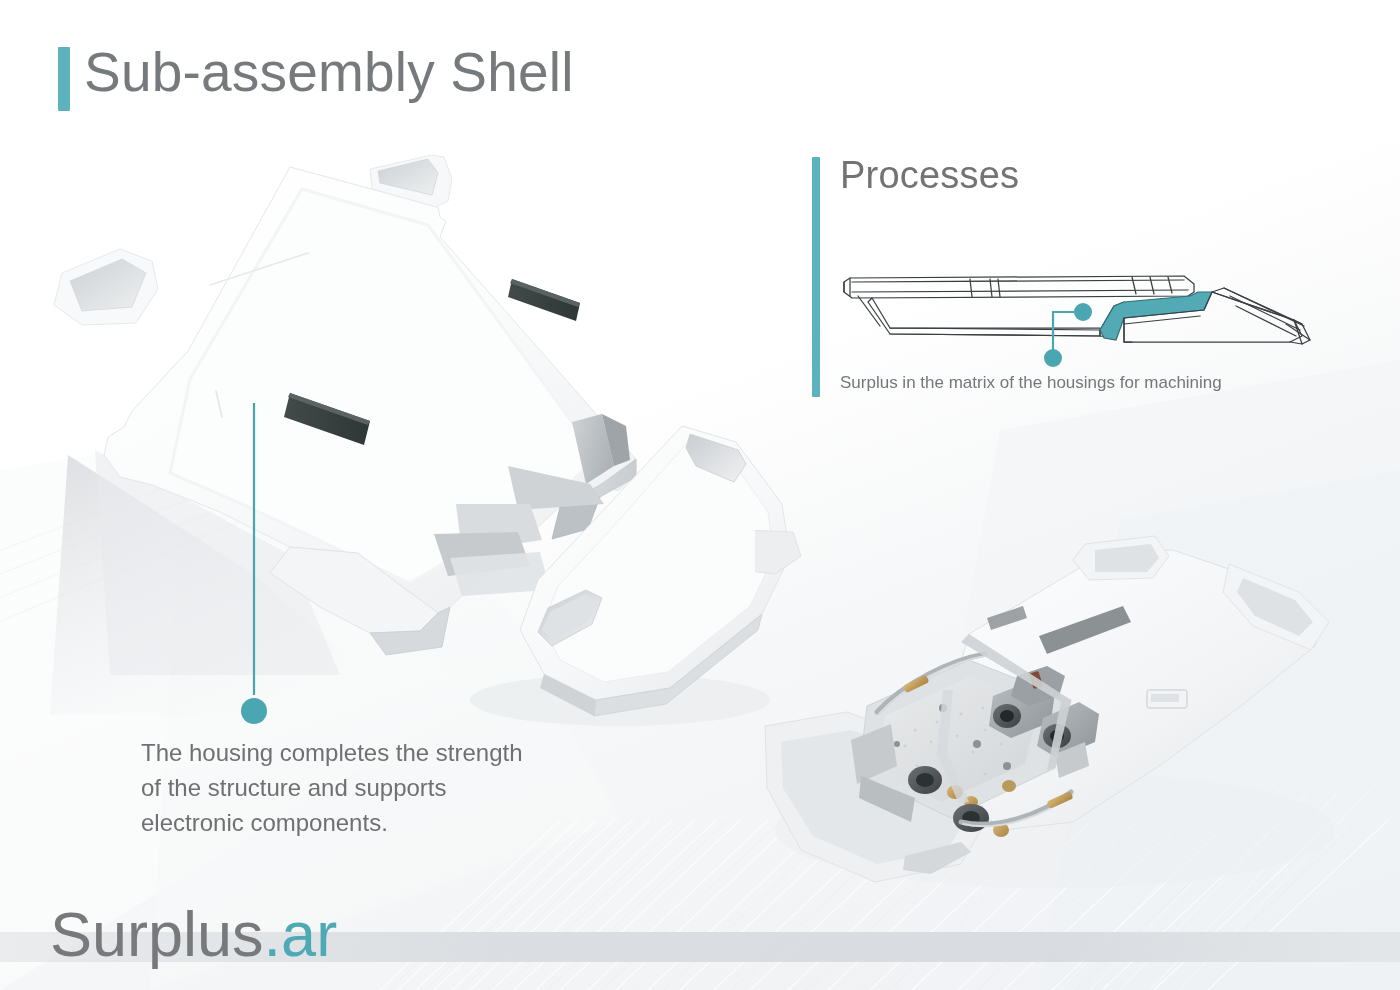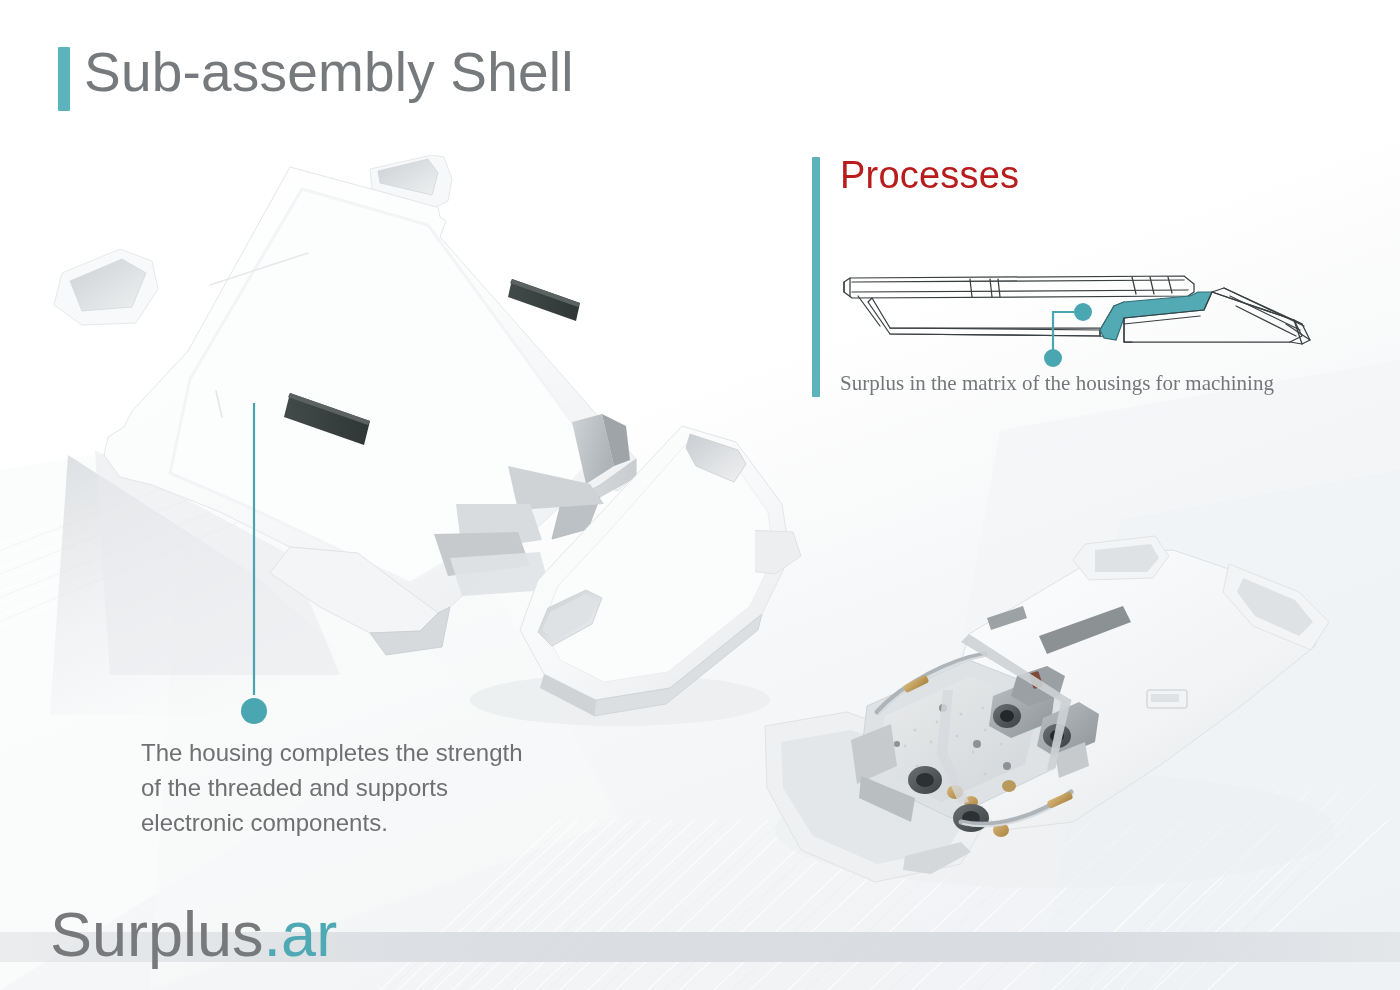--- a/index.html
+++ b/index.html
@@ -18,26 +18,26 @@
   .bg-band{position:absolute;left:0;right:0;top:932px;height:30px;
     background:linear-gradient(90deg,rgba(221,224,227,.55) 0%,rgba(214,218,222,.85) 35%,rgba(214,218,222,.9) 75%,rgba(223,226,229,.7) 100%);}
 
   
   .accent-bar{position:absolute;background:#5cb3bd;border-radius:1px;}
   .h-title{position:absolute;color:#6f7173;font-weight:400;letter-spacing:.2px;}
 
   #title-main{left:84px;top:41px;font-size:55px;line-height:62px;color:#777a7c;}
   #bar-main{left:58px;top:47px;width:12px;height:64px;}
 
-  #title-proc{left:840px;top:153px;font-size:38px;line-height:44px;color:#b91c1c;}
+  #title-proc{left:840px;top:153px;font-size:38px;line-height:44px;color:#737373;}
   #bar-proc{left:812px;top:157px;width:8px;height:240px;}
 
   .body-text{position:absolute;color:#6c6e70;font-weight:400;}
   #proc-line1{left:840px;top:214px;font-size:25px;line-height:32px;color:#75787a;white-space:nowrap;}
-  #proc-caption{left:840px;top:369px;font-size:21px;line-height:28px;color:#74777a;white-space:nowrap;font-family:Liberation Serif, serif;}
+  #proc-caption{left:840px;top:369px;font-size:17px;line-height:28px;color:#74777a;white-space:nowrap;}
 
   #left-caption{left:141px;top:735px;width:400px;font-size:24px;line-height:35px;color:#6e7072;}
 
   
   #logo{position:absolute;left:50px;top:899px;font-size:63px;line-height:70px;font-weight:400;white-space:nowrap;}
   #logo .g{color:#78797b;}
   #logo .t{color:#4fa9b4;}
   #footer-right{position:absolute;left:979px;top:920px;font-size:35px;line-height:44px;color:#737578;white-space:nowrap;}
 
   
@@ -263,21 +263,21 @@
       <path d="M206,300 L280,288 L372,214 L368,230 L276,304 L204,316 Z" fill="#dcdfe2" stroke="#ccd0d3" stroke-width=".8"></path>
       <path d="M154,274 L206,300 L204,316 L150,288 Z" fill="#cfd3d6"></path>
     </svg>
   </div>
 
   <svg class="leader" style="left:230px;top:395px;width:60px;height:330px;" width="60" height="330" viewBox="0 0 60 330">
     <line x1="24" y1="8" x2="24" y2="300" stroke="#48a5b0" stroke-width="2.2"></line>
     <circle cx="24" cy="316" r="13" fill="#4aa6b1"></circle>
   </svg>
 
-  <div class="body-text" id="left-caption">The housing completes the strength of the threaded and supports electronic components.</div>
+  <div class="body-text" id="left-caption">The housing completes the strength of the structure and supports electronic components.</div>
 
   <div class="accent-bar" id="bar-proc"></div>
   <div class="h-title" id="title-proc">Processes</div>
 
   <div class="render" style="left:832px;top:262px;width:500px;height:110px;">
     <svg width="500" height="110" viewBox="0 0 500 110">
       <g fill="none" stroke="#3a3f41" stroke-width="1.25" stroke-linejoin="round" stroke-linecap="round">
 
         <path d="M12,20 L18,16 L352,14 L362,22 L362,30 L356,34 L20,36 L12,30 Z"></path>
 

